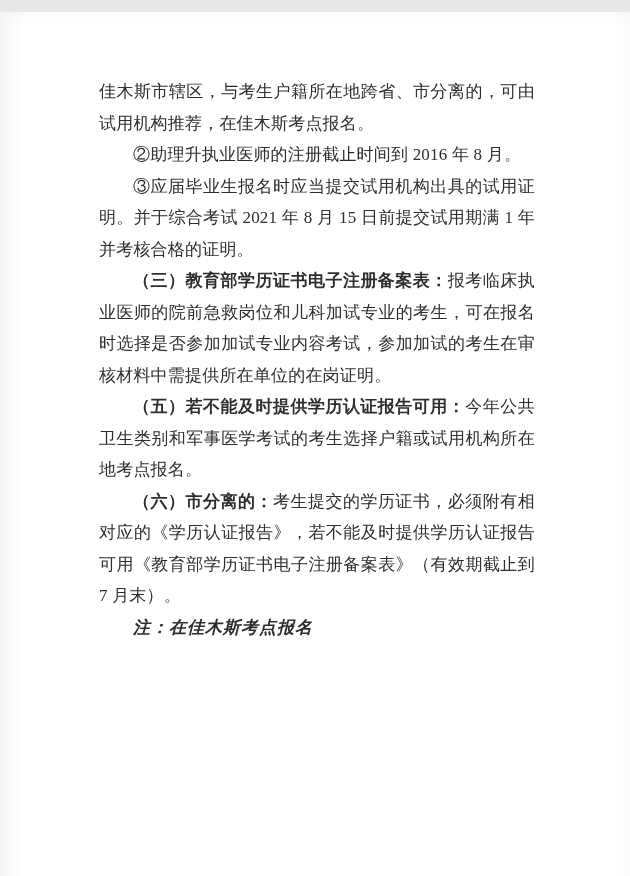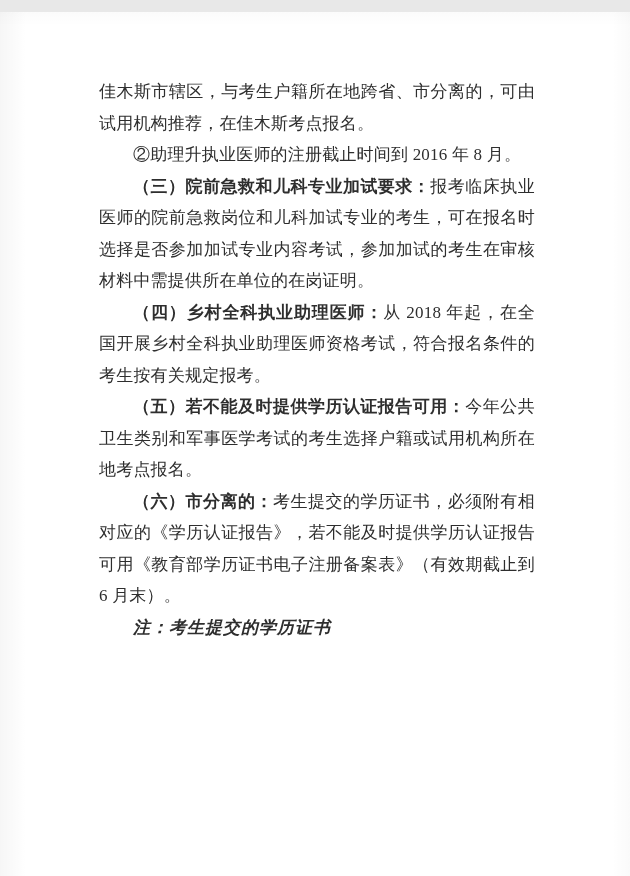--- a/index.html
+++ b/index.html
@@ -59,25 +59,25 @@
 
 <div class="page">
   <div class="content">
 
     <p><span class="lead"></span><span>佳木斯市辖区，与考生户籍所在地跨省、市分离的，可由试用机构推荐，在佳木斯考点报名。</span></p>
 
 
 
     <p class="indent"><span class="lead"></span><span>②助理升执业医师的注册截止时间到 2016 年 8 月。</span></p>
 
+    <p class="indent"><span class="lead"></span><span>③应届毕业生报名时应当提交试用机构出具的试用证明。并于综合考试 2021 年 8 月 15 日前提交试用期满 1 年并考核合格的证明。</span></p>
 
-    <p class="indent"><span class="lead">（三）院前急救和儿科专业加试要求：</span><span>报考临床执业医师的院前急救岗位和儿科加试专业的考生，可在报名时选择是否参加加试专业内容考试，参加加试的考生在审核材料中需提供所在单位的在岗证明。</span></p>
+    <p class="indent"><span class="lead">（三）教育部学历证书电子注册备案表：</span><span>报考临床执业医师的院前急救岗位和儿科加试专业的考生，可在报名时选择是否参加加试专业内容考试，参加加试的考生在审核材料中需提供所在单位的在岗证明。</span></p>
 
-    <p class="indent"><span class="lead">（四）乡村全科执业助理医师：</span><span>从 2018 年起，在全国开展乡村全科执业助理医师资格考试，符合报名条件的考生按有关规定报考。</span></p>
 
     <p class="indent"><span class="lead">（五）若不能及时提供学历认证报告可用：</span><span>今年公共卫生类别和军事医学考试的考生选择户籍或试用机构所在地考点报名。</span></p>
 
-    <p class="indent"><span class="lead">（六）市分离的：</span><span>考生提交的学历证书，必须附有相对应的《学历认证报告》，若不能及时提供学历认证报告可用《教育部学历证书电子注册备案表》（有效期截止到 6 月末）。</span></p>
+    <p class="indent"><span class="lead">（六）市分离的：</span><span>考生提交的学历证书，必须附有相对应的《学历认证报告》，若不能及时提供学历认证报告可用《教育部学历证书电子注册备案表》（有效期截止到 7 月末）。</span></p>
 
-    <p class="indent note"><span class="lead">注：考生提交的学历证书</span><span></span></p>
+    <p class="indent note"><span class="lead">注：在佳木斯考点报名</span><span></span></p>
 
   </div>
 </div>
 
 </body></html>

